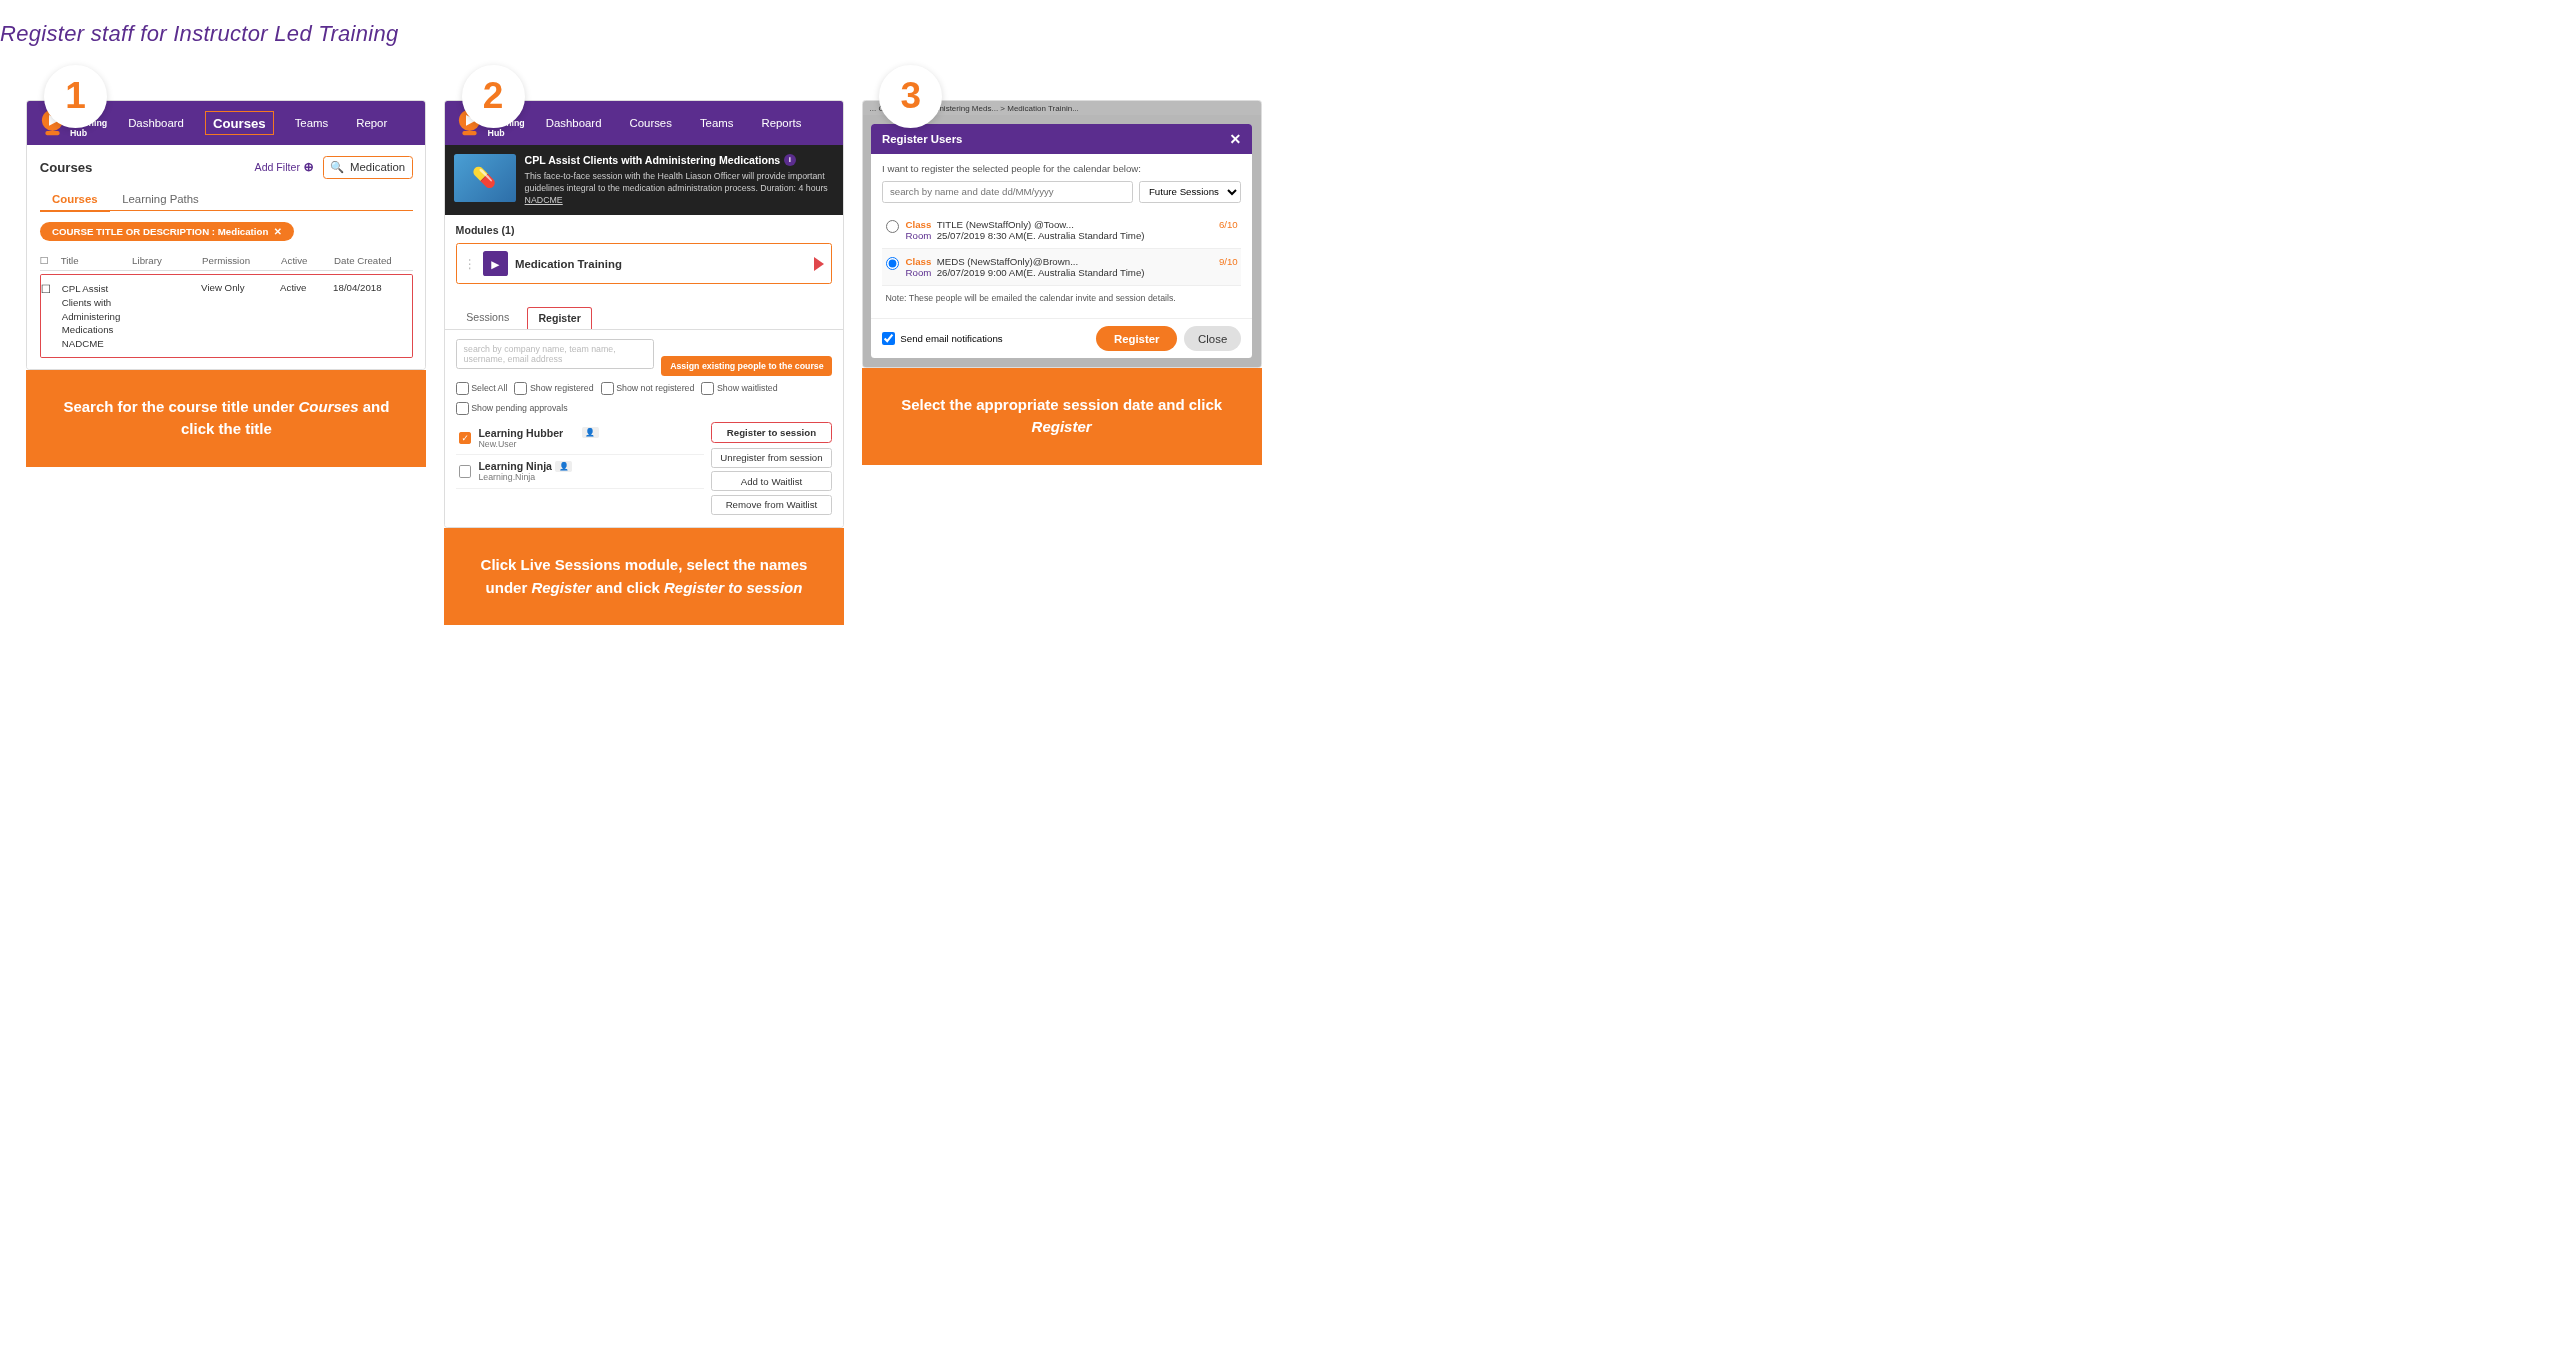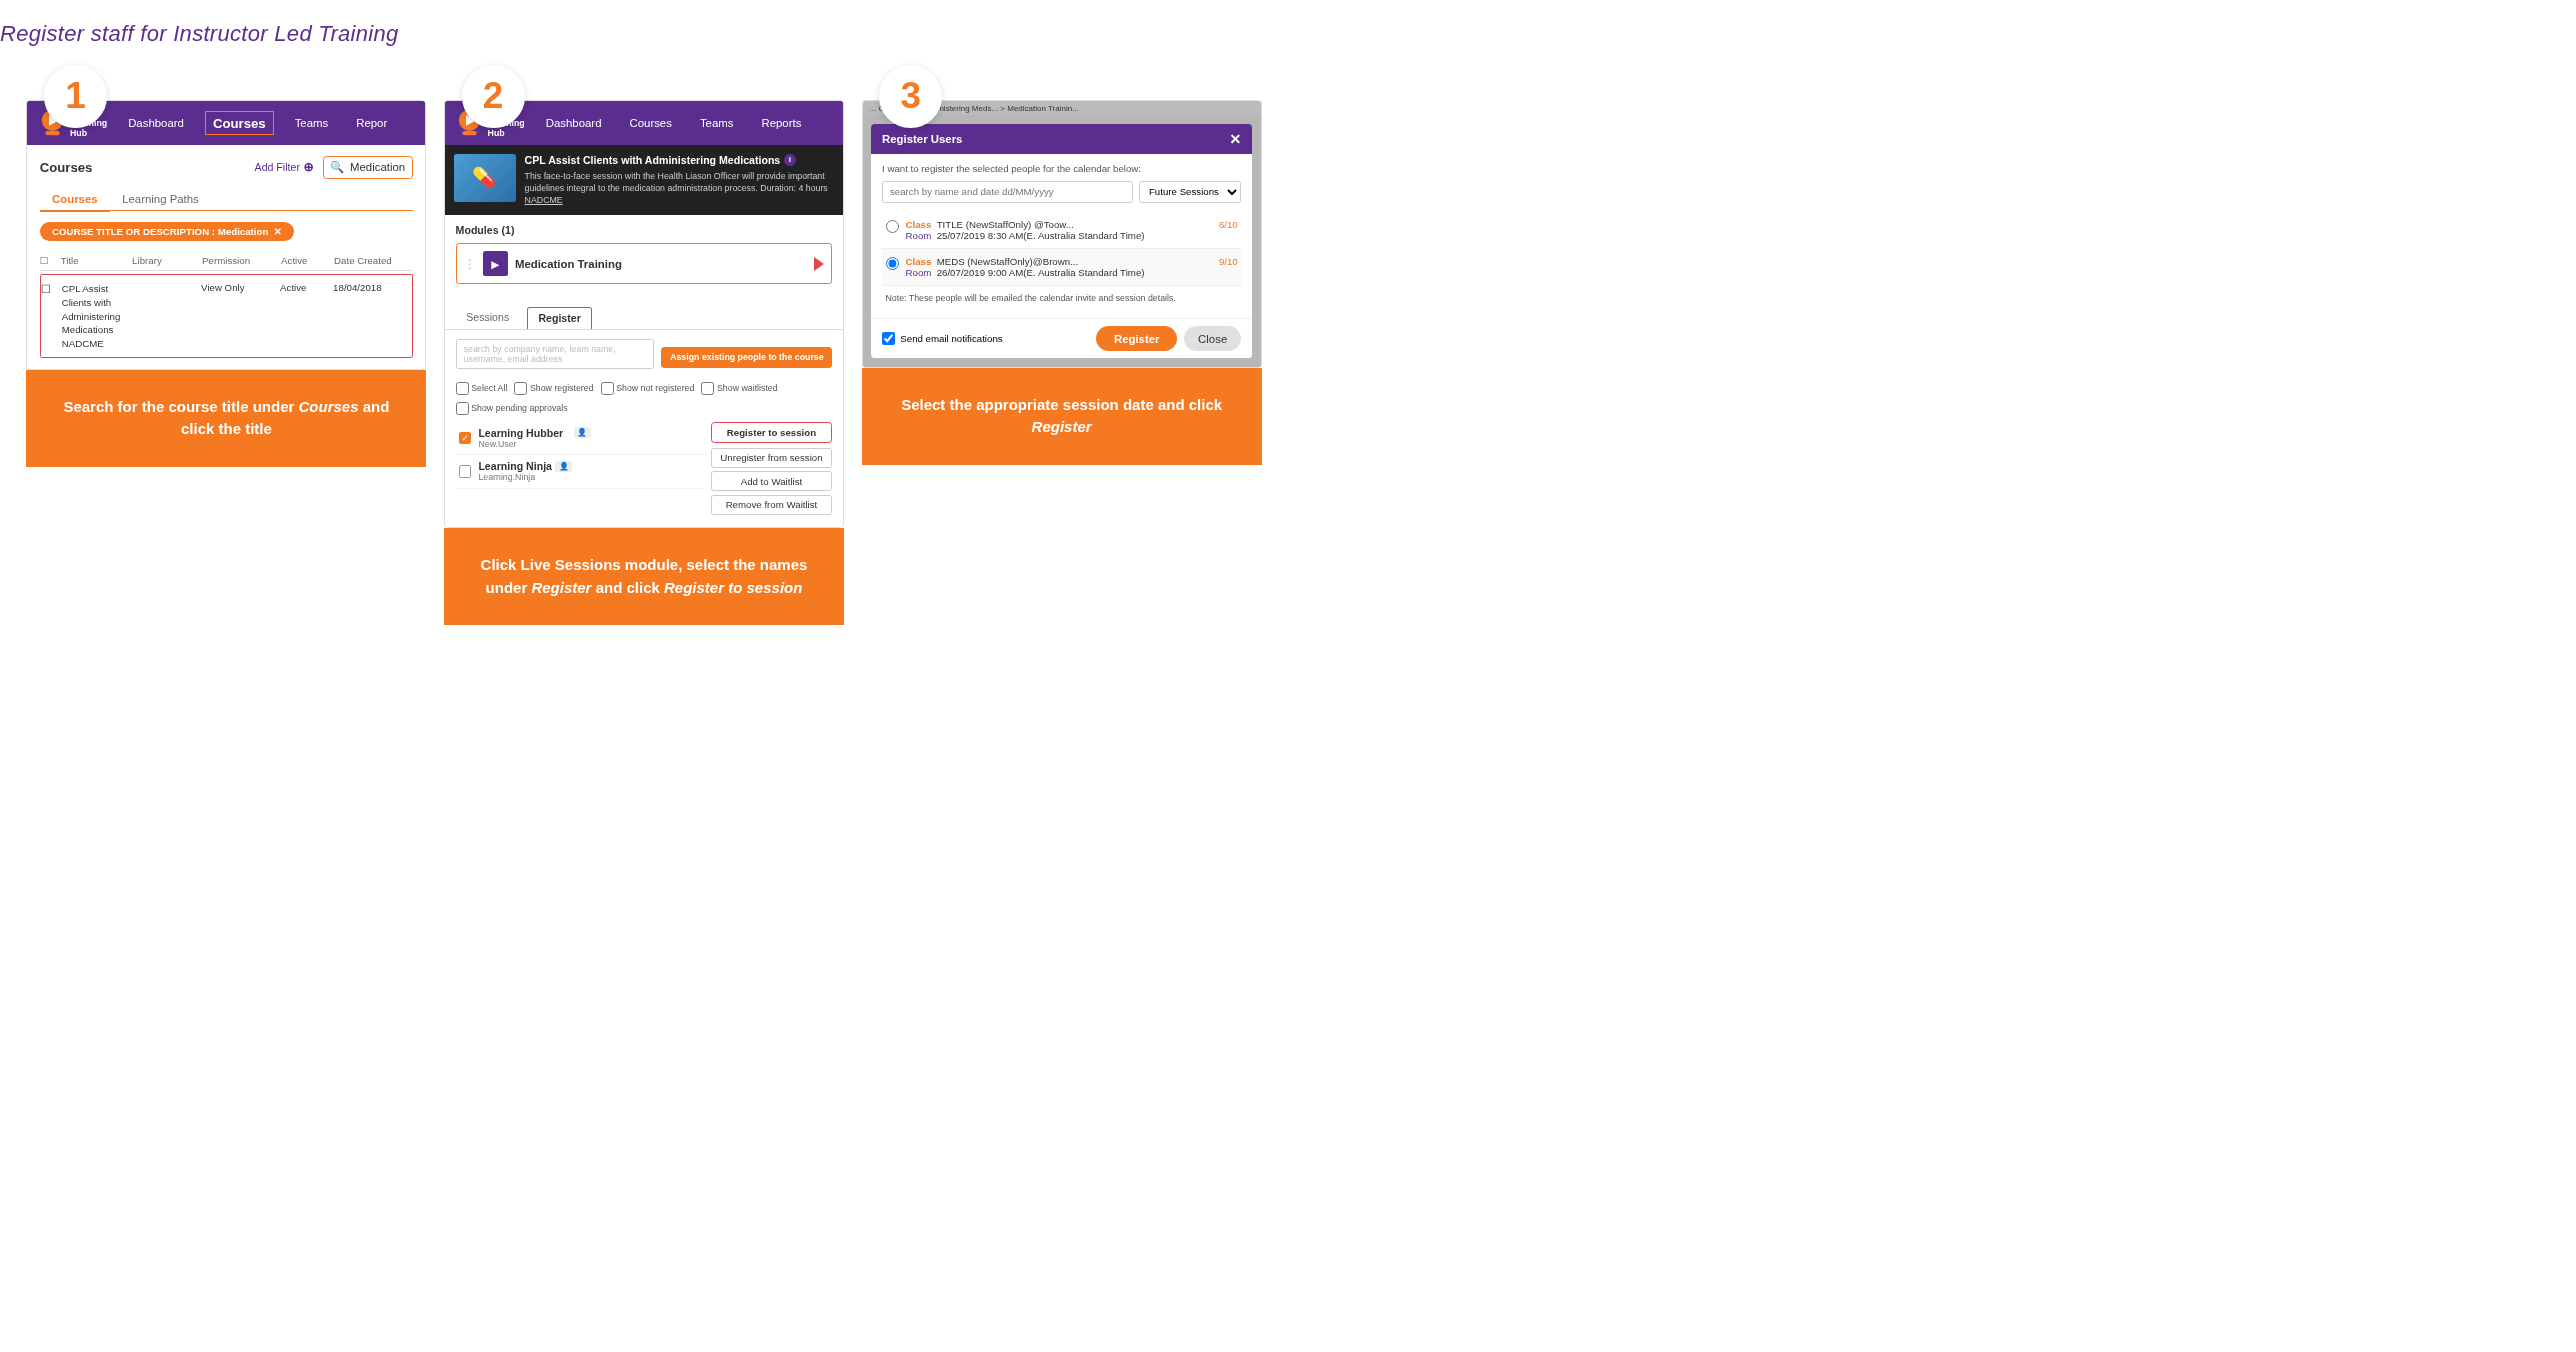--- a/index.html
+++ b/index.html
@@ -728,21 +728,21 @@
           <div style="margin-left:auto;width:0;height:0;border-top:7px solid transparent;border-bottom:7px solid transparent;border-left:10.6px solid #e0474c;"></div>
         </div>
       </div>
 
       <div class="sessions-tabs">
         <span class="sess-tab">Sessions</span>
         <span class="sess-tab active">Register</span>
       </div>
 
       <div class="register-panel">
-        <div style="display:flex;gap:7px;margin-bottom:5.3px;align-items:center;">
+        <div style="display:flex;gap:7px;margin-bottom:5.3px;align-items:flex-end;">
           <div class="search-names" style="flex:1;">
             <span style="color:#bbb;font-size:8.8px;">search by company name, team name, username, email address</span>
           </div>
           <button class="btn-orange">Assign existing people to the course</button>
         </div>
 
         <div class="filter-row">
           <label>
               <input type="checkbox" style=""> 
               <span>Select All</span>
@@ -764,21 +764,21 @@
               <span>Show pending approvals</span>
             </label>
         </div>
 
         <div style="display:flex;gap:7px;">
           <div style="flex:1;">
 
             <div class="user-item">
               <div class="checkbox-checked">✓</div>
               <div>
-                <div style="display:flex;align-items:center;gap:11px;">
+                <div style="display:flex;align-items:center;gap:19px;">
                   <span class="user-name">Learning Hubber</span>
                   <span class="user-badge">👤</span>
                 </div>
                 <div class="user-sub">New.User</div>
               </div>
             </div>
 
             <div class="user-item">
               <div class="checkbox-unchecked"></div>
               <div>

